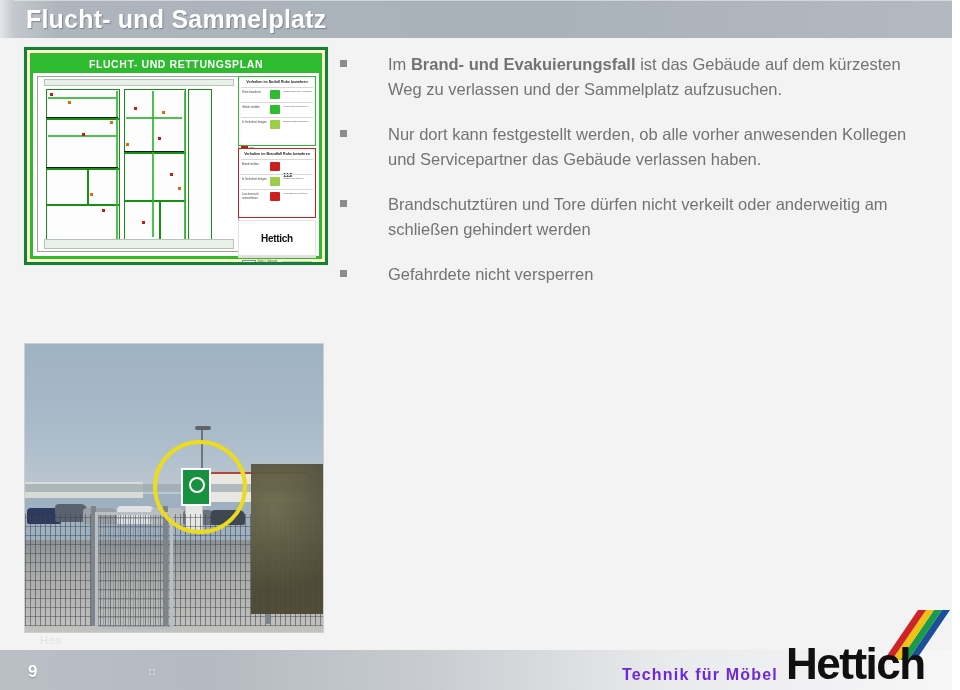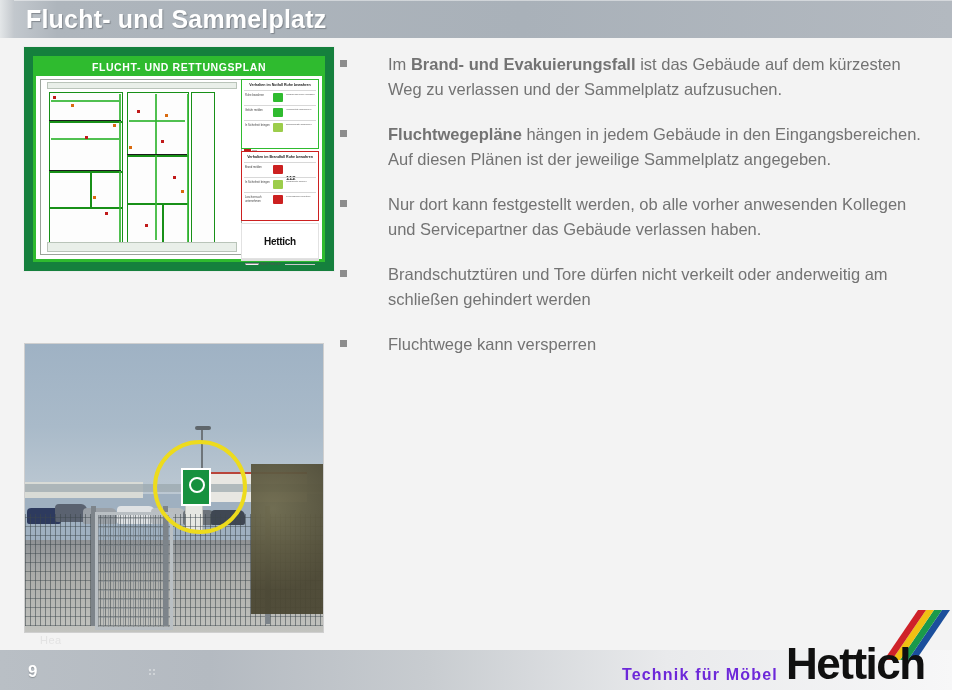--- a/index.html
+++ b/index.html
@@ -24,21 +24,21 @@
   .slide-title{
     position:absolute;left:26px;top:2px;height:36px;line-height:34px;
     font-size:25px;font-weight:bold;color:#ffffff;letter-spacing:.2px;
     text-shadow:1px 1px 1px rgba(90,95,100,.55);
     white-space:nowrap;
   }
 
   
   .plan{
     position:absolute;left:24px;top:47px;width:298px;height:212px;
-    background:#15803d;border:6px solid #15803d;
+    background:#fef9c3;border:3px solid #15803d;
     box-shadow:0 0 0 1px #ededed;
     overflow:hidden;
   }
   .plan-inner{position:absolute;inset:3px;border:3px solid #2fbb2f;background:#fff;}
   .plan-banner{
     position:absolute;left:0;top:0;right:0;height:17px;background:#2fbb2f;
     color:#fff;font-size:10.5px;font-weight:bold;letter-spacing:.6px;
     text-align:center;line-height:17px;
   }
   .plan-body{position:absolute;left:0;right:0;top:17px;bottom:0;background:#fff;}
@@ -321,40 +321,34 @@
 
   <div class="content">
 
     <div class="bullet">
       <span class="marker"></span>
       <p>
         <span> Im </span><b>Brand- und Evakuierungsfall</b><span> ist das Gebäude auf dem kürzesten Weg zu verlassen und der Sammelplatz aufzusuchen.</span>
       </p>
     </div>
 
-    <div class="bullet">
-      <span class="marker"></span>
-      <p>
-        <b>Fluchtwegepläne</b><span> hängen in jedem Gebäude in den Eingangsbereichen. Auf diesen Plänen ist der jeweilige Sammelplatz angegeben.</span>
-      </p>
-    </div>
 
     <div class="bullet">
       <span class="marker"></span>
       <p>Nur dort kann festgestellt werden, ob alle vorher anwesenden Kollegen und Servicepartner das Gebäude verlassen haben.</p>
     </div>
 
     <div class="bullet">
       <span class="marker"></span>
       <p>Brandschutztüren und Tore dürfen nicht verkeilt oder anderweitig am schließen gehindert werden</p>
     </div>
 
     <div class="bullet">
       <span class="marker"></span>
-      <p>Fluchtwege kann versperren</p>
+      <p>Gefahrdete nicht versperren</p>
     </div>
 
   </div>
 
   <div class="ghost-text">Hea</div>
   <div class="footer-bar">
     <div class="footer-dots"></div>
   </div>
   <div class="slide-number">9</div>
   <div class="tagline">Technik für Möbel</div>

